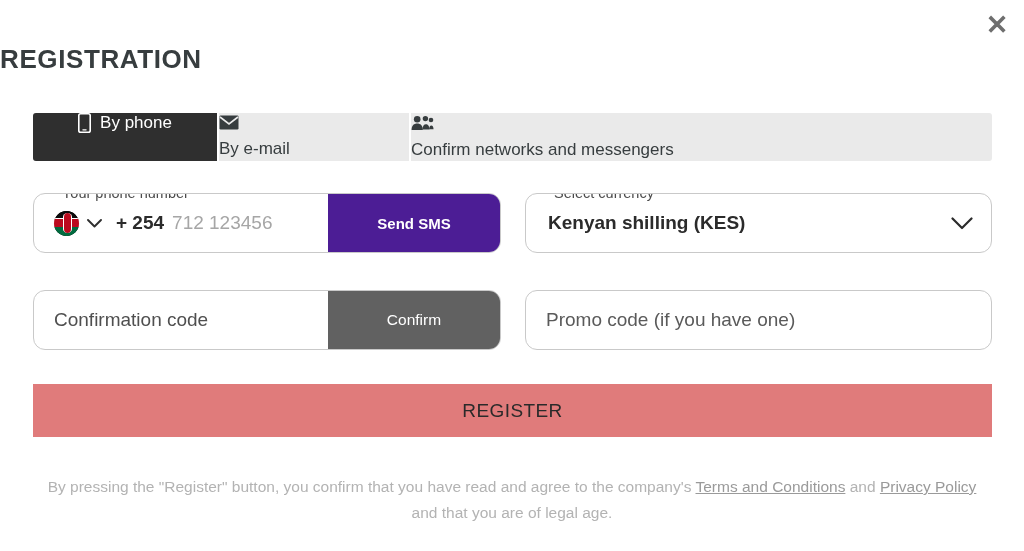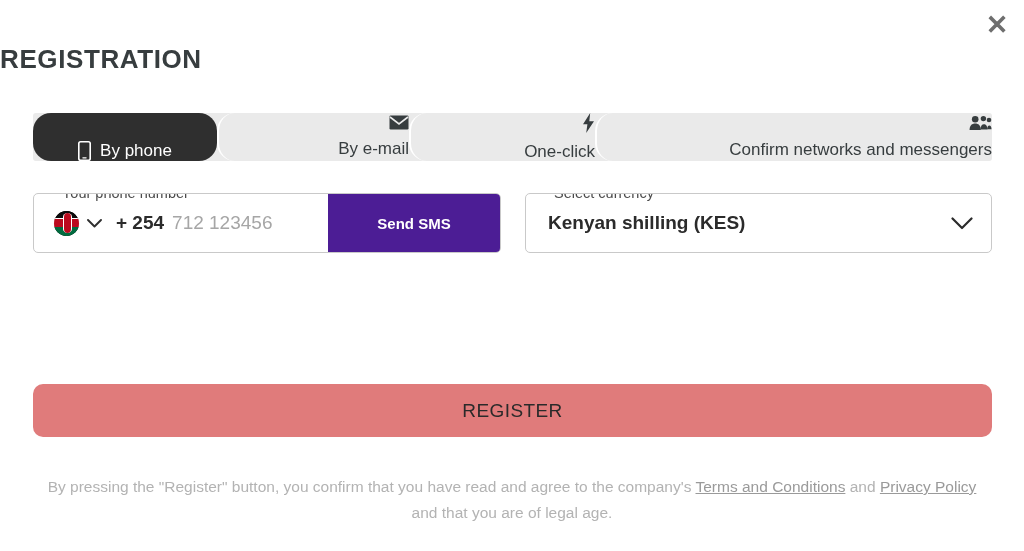--- a/index.html
+++ b/index.html
@@ -56,30 +56,29 @@
     top: 113px;
     width: 959px;
     height: 48px;
     display: flex;
     border-radius: 3px;
     overflow: hidden;
     background: #eaeaea;
   }
   .tab {
     display: flex;
-    align-items: flex-end;
+    align-items: flex-start;
     justify-content: center;
     gap: 9px;
     font-size: 17px;
     color: #373d3f;
     background: #eaeaea;
     cursor: pointer;
     position: relative;
     box-sizing: border-box;
-    border-radius: 18px;
   }
   .tab + .tab { border-left: 2px solid #ffffff; flex-direction: column; }
   .tab.active {
     background: #2f2f2f;
     color: #ffffff;
   }
   .tab.t1 { width: 184px; }
   .tab.t2 { width: 192px; }
   .tab.t3 { width: 186px; }
   .tab.t4 { width: 397px; }
@@ -97,21 +96,21 @@
     display: flex;
     justify-content: space-between;
   }
   .row1 { top: 193px; }
   .row2 { top: 290px; }
 
   .field {
     position: relative;
     box-sizing: border-box;
     border: 1px solid #c9c9c9;
-    border-radius: 5px;
+    border-radius: 12px;
     height: 60px;
     background: #ffffff;
     display: flex;
     align-items: center;
     overflow: hidden;
   }
   .field.left  { width: 468px; }
   .field.right { width: 467px; }
 
   .float-label {
@@ -222,21 +221,21 @@
   .text-input.light::placeholder { color: #5a5a5a; opacity: 1; }
 
   
   .register-btn {
     position: absolute;
     left: 33px;
     top: 384px;
     width: 959px;
     height: 53px;
     background: #e07b7b;
-    border-radius: 10px;
+    border-radius: 0;
     display: flex;
     align-items: center;
     justify-content: center;
     font-size: 19px;
     letter-spacing: 0.4px;
     color: #2a2a2a;
     cursor: pointer;
     user-select: none;
   }
   
@@ -280,28 +279,20 @@
     <div class="tab t2">
       <span class="ticon">
         <svg width="20" height="15" viewBox="0 0 20 15">
           <rect x="0.5" y="0.5" width="19" height="14" rx="1.2" fill="currentColor"></rect>
           <path d="M1 2 L10 9 L19 2" fill="none" stroke="#eaeaea" stroke-width="1.6"></path>
         </svg>
       </span>
       <span>By e-mail</span>
     </div>
 
-    <div class="tab t3">
-      <span class="ticon">
-        <svg width="13" height="20" viewBox="0 0 13 20">
-          <path d="M8.2 0 L1 11.3 L5.4 11.3 L4.2 20 L12 8.2 L7.3 8.2 Z" fill="currentColor"></path>
-        </svg>
-      </span>
-      <span>One-click</span>
-    </div>
 
     <div class="tab t4">
       <span class="ticon">
         <svg width="23" height="16" viewBox="0 0 23 16">
           <circle cx="6.2" cy="4.3" r="3.3" fill="currentColor"></circle>
           <circle cx="14.4" cy="3.6" r="2.7" fill="currentColor"></circle>
           <circle cx="20" cy="5" r="2.3" fill="currentColor"></circle>
           <path d="M0.6 15 C0.6 10.6 3 8.6 6.2 8.6 C9.4 8.6 11.8 10.6 11.8 15 Z" fill="currentColor"></path>
           <path d="M11.4 14.6 C11.6 11 13 9.2 14.9 9.2 C16.9 9.2 18.4 10.7 18.4 14.6 Z" fill="currentColor"></path>
           <path d="M18.1 14.3 C18.2 11.7 19 10.4 20.3 10.4 C21.7 10.4 22.5 11.6 22.5 14.3 Z" fill="currentColor"></path>
@@ -342,20 +333,31 @@
         <span class="select-value">Kenyan shilling (KES)</span>
         <span class="chev-lg">
           <svg width="22" height="13" viewBox="0 0 22 13">
             <path d="M1.5 1.5 L11 11 L20.5 1.5" fill="none" stroke="currentColor" stroke-width="2.2" stroke-linecap="round" stroke-linejoin="round"></path>
           </svg>
         </span>
       </div>
     </div>
   </div>
 
+  <div class="row row2">
+
+    <div class="field left">
+      <input class="text-input" type="text" placeholder="Confirmation code" style="">
+      <div class="side-btn gray">Confirm</div>
+    </div>
+
+    <div class="field right">
+      <input class="text-input light" type="text" placeholder="Promo code (if you have one)" style="">
+    </div>
+  </div>
 
   <div class="register-btn">REGISTER</div>
 
   <div class="footer">
     <span>By pressing the "Register" button, you confirm that you have read and agree to the company's </span><a>Terms and Conditions</a><span> and </span><a>Privacy Policy</a><span> and that you are of legal age.</span>
   </div>
 
 </div>
 
 </body></html>

